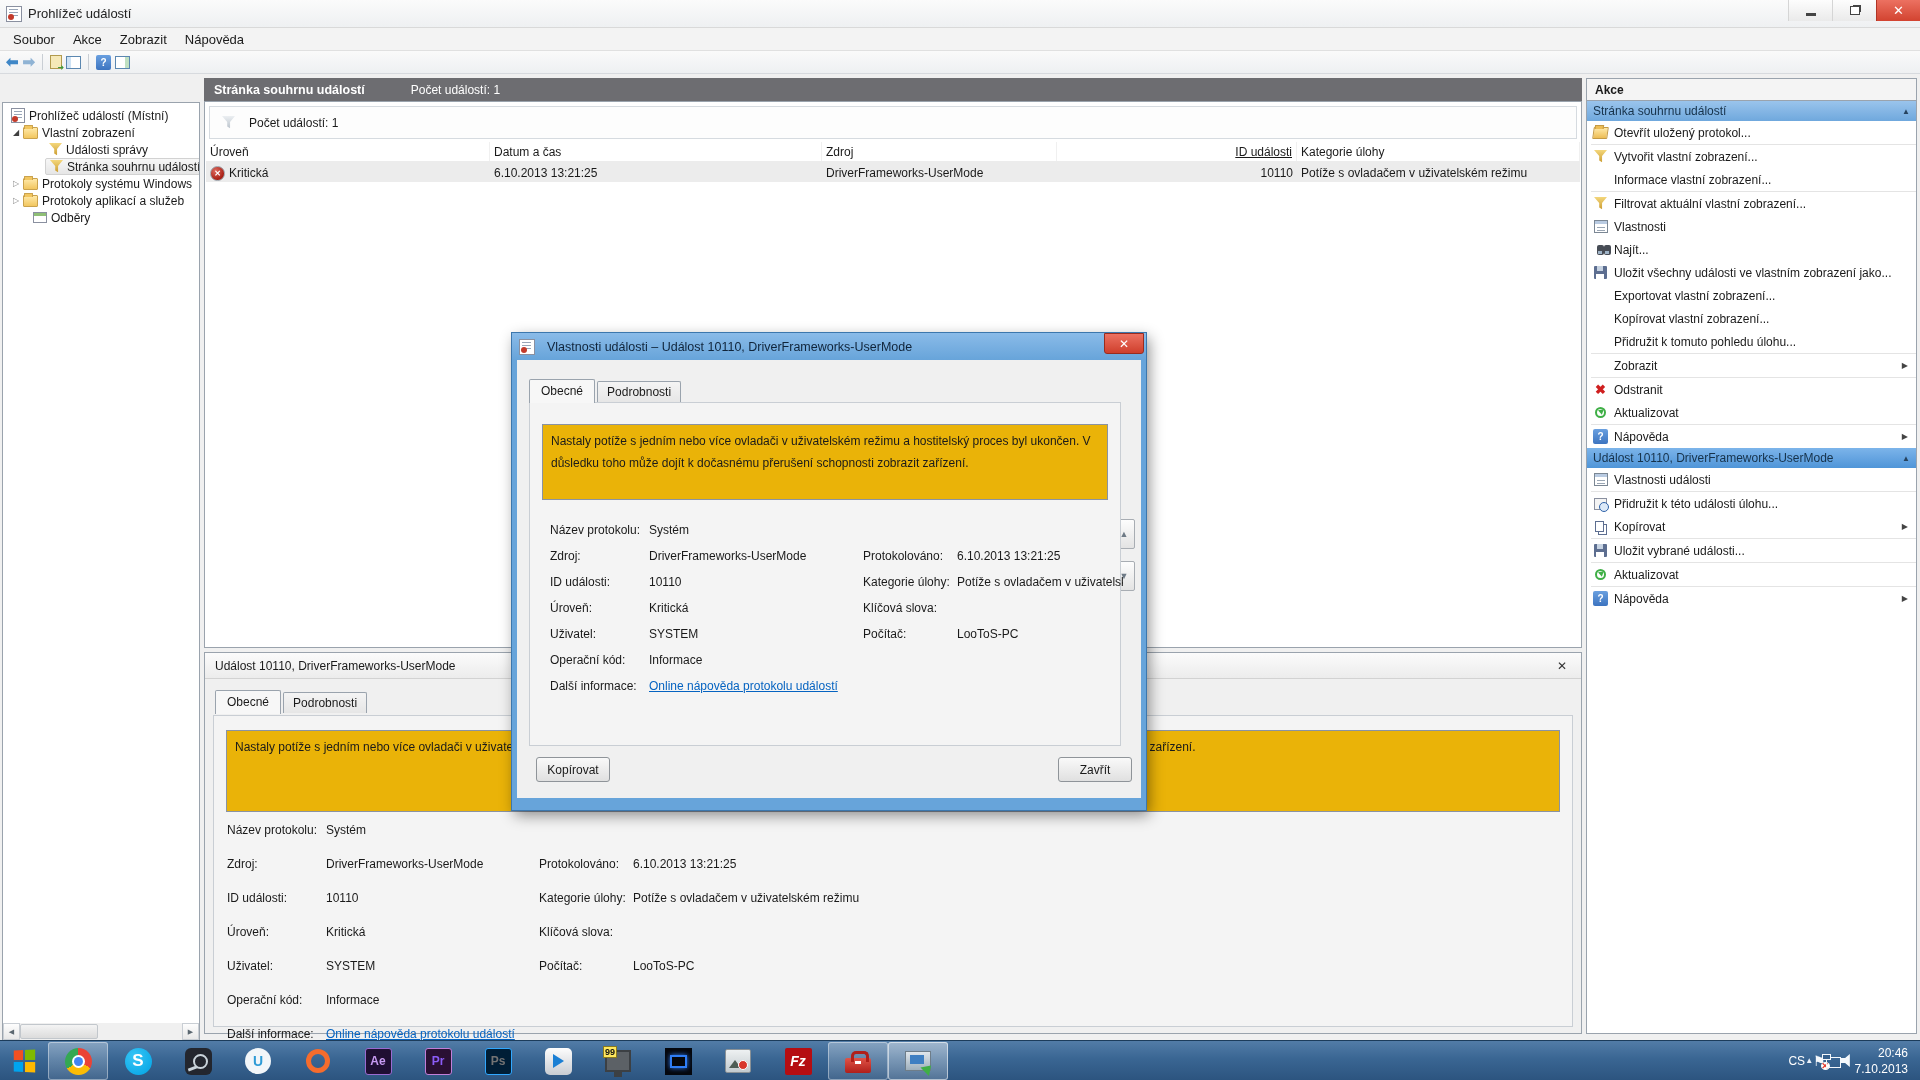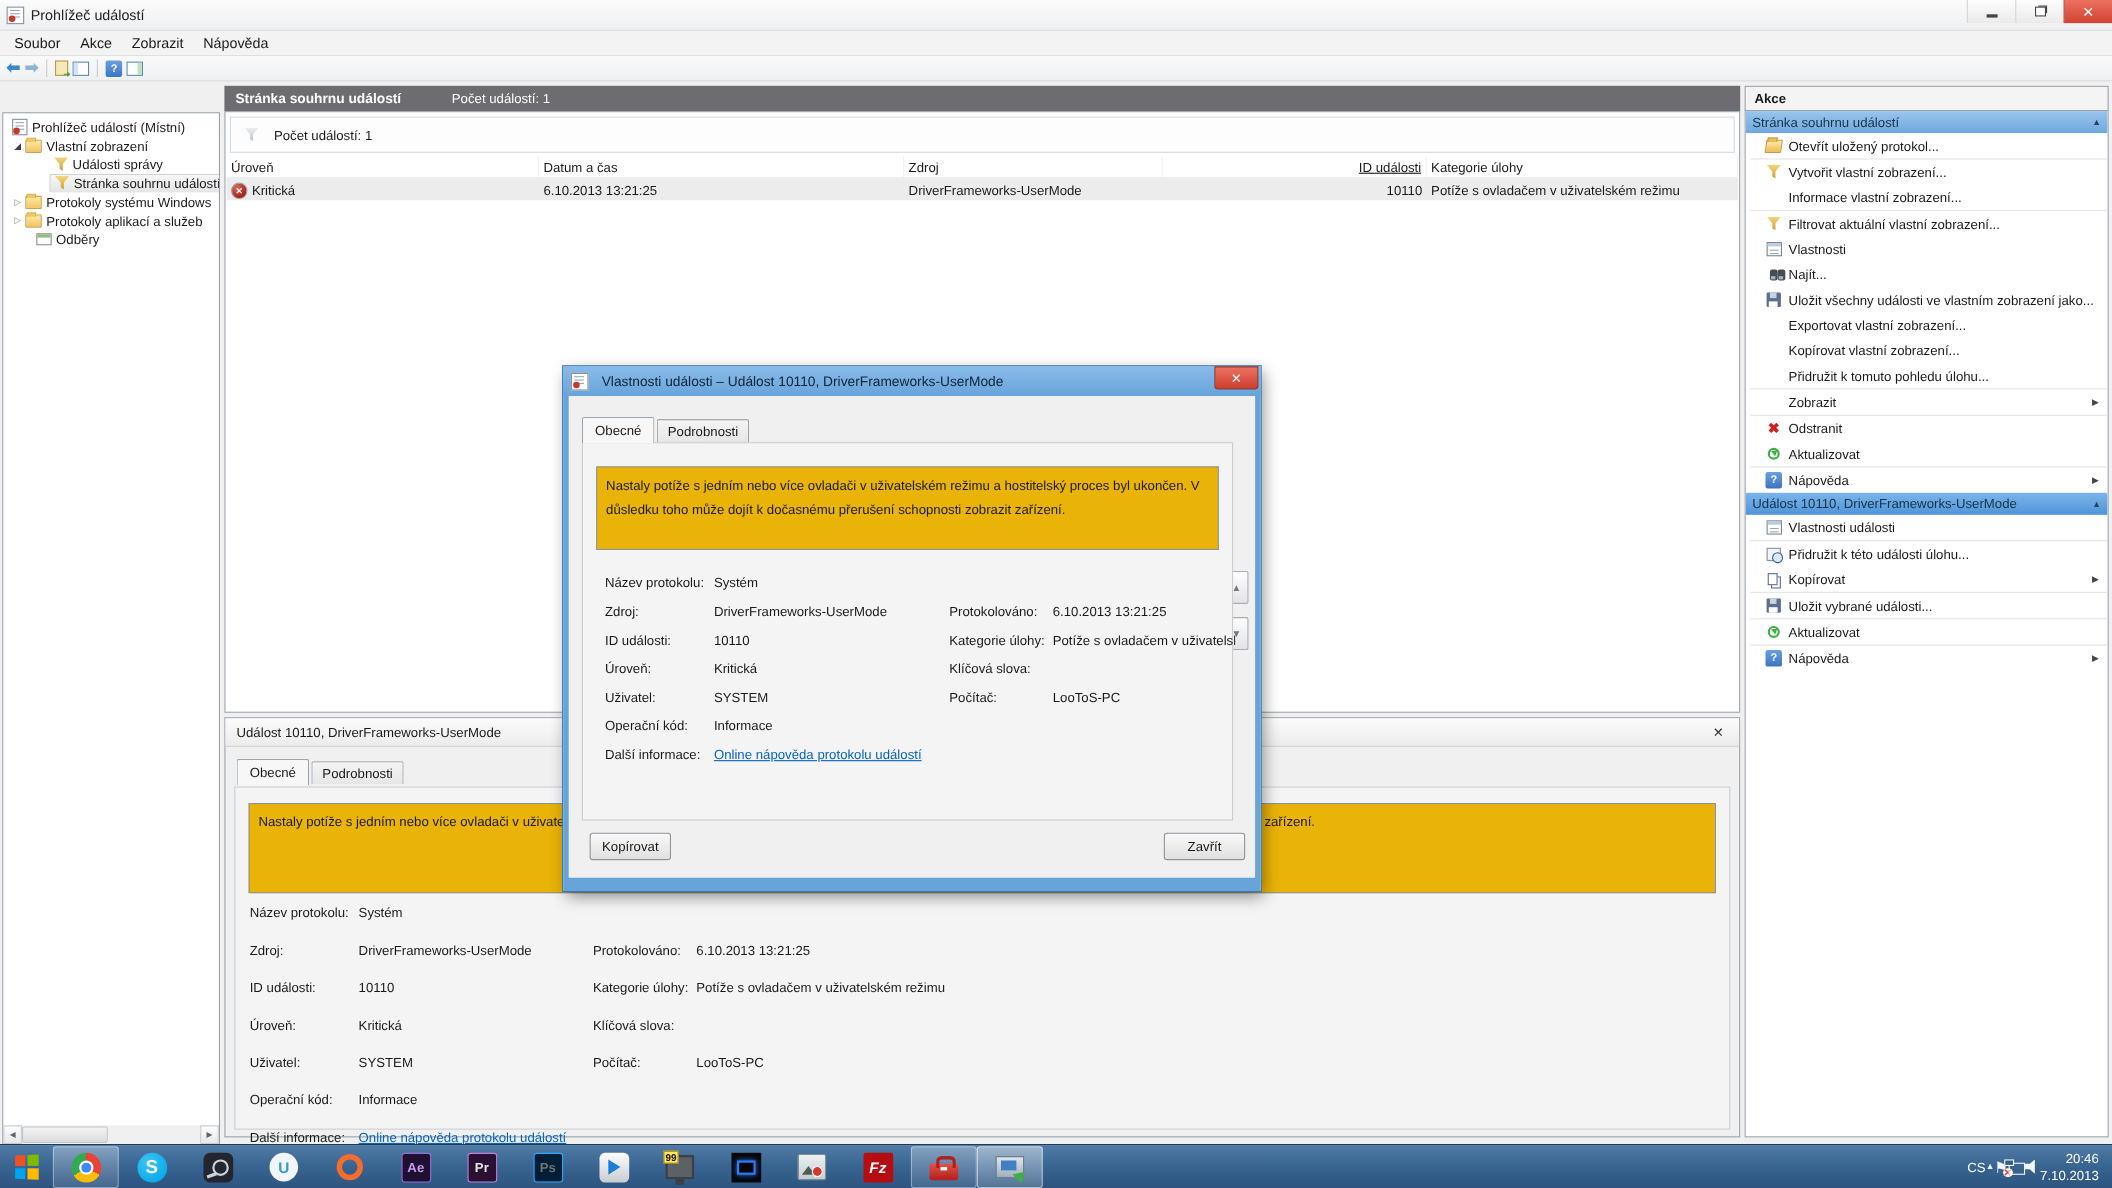--- a/index.html
+++ b/index.html
@@ -108,21 +108,21 @@
   a.lnk, .lnk { color:#0563c1; text-decoration:underline; }
 
   
   .actions-title { position:absolute; left:1586px; top:78px; width:331px; height:23px; background:#f4f4f4;
     border:1px solid #9aa3ad; font-weight:bold; display:flex; align-items:center; padding-left:8px; }
   .actions-panel { left:1586px; top:100px; width:331px; height:934px; overflow:hidden; }
   .sec-hdr { height:20px; display:flex; align-items:center; padding:0 6px; color:#16324a; font-size:12px; }
   .sec1 { background:linear-gradient(#9ac4ec,#6fa8dd); }
   .sec2 { background:linear-gradient(#7cb4ea,#4f95d8); }
   .sec-hdr .carat { margin-left:auto; font-size:8px; color:#27435e; }
-  .act { height:23px; display:flex; align-items:center; padding-left:17px; }
+  .act { height:23px; display:flex; align-items:center; padding-left:5px; }
   .act .ibox { width:17px; height:17px; flex:none; margin-right:5px; display:flex; align-items:center; justify-content:center; }
   .act .sub { margin-left:auto; margin-right:8px; font-size:8px; color:#444; }
   .asep { height:1px; background:#e4e4e4; margin-left:4px; }
 
   .ic-openfolder { width:15px; height:12px; background:linear-gradient(#ffe9a8,#edbd55); border:1px solid #c49a44; border-radius:1px; transform:skewX(-8deg); position:relative; }
   .ic-openfolder::before { content:""; position:absolute; left:0; top:-3px; width:7px; height:3px; background:#edbd55; border:1px solid #c49a44; border-bottom:none; }
   .ic-props { width:14px; height:13px; background:#fff; border:1px solid #7b8794; position:relative; }
   .ic-props::before { content:""; position:absolute; left:0; top:0; width:12px; height:3px; background:#b9cbe2; }
   .ic-props::after { content:""; position:absolute; left:2px; top:6px; width:8px; height:1px; background:#9aa6b4; box-shadow:0 3px 0 #9aa6b4; }
   .ic-binoc { width:7px; height:10px; background:#474c55; border-radius:2px; box-shadow:7px 0 0 #474c55; position:relative; }
@@ -173,21 +173,21 @@
   .chrome::before { content:""; position:absolute; left:7px; top:7px; width:13px; height:13px; border-radius:50%; background:#fff; }
   .chrome::after { content:""; position:absolute; left:9px; top:9px; width:9px; height:9px; border-radius:50%; background:#4285f4; }
   .skype { width:27px; height:27px; border-radius:50%; background:radial-gradient(circle at 35% 30%, #37c4f5, #00a3e4); color:#fff; font-size:17px; font-weight:bold; display:flex; align-items:center; justify-content:center; }
   .steam { width:27px; height:27px; border-radius:6px; background:#23262e; position:relative; }
   .steam::after { content:""; position:absolute; left:8px; top:6px; width:11px; height:11px; border-radius:50%; border:2px solid #c9d3da; }
   .steam::before { content:""; position:absolute; left:3px; bottom:5px; width:9px; height:3px; background:#c9d3da; transform:rotate(-20deg); }
   .uplay { width:26px; height:26px; border-radius:50%; background:#f2f6f9; color:#2e9bd6; font-weight:bold; font-size:14px; display:flex; align-items:center; justify-content:center; }
   .origin { width:24px; height:24px; border-radius:50%; border:5px solid #f56c2d; }
   .adobe { width:27px; height:27px; display:flex; align-items:center; justify-content:center; font-weight:bold; font-size:12px; border-radius:3px; }
   .ae { background:#1f0f33; border:1px solid #9a6bd0; color:#c79bf2; }
-  .pr { background:#2a1033; border:1px solid #c17fd8; color:#e5e5e5;text-align:center; }
+  .pr { background:#2a1033; border:1px solid #c17fd8; color:#8b5cf6;text-align:center; }
   .ps { background:#001e36; border:1px solid #31a8ff; color:#737373; }
   .player { width:27px; height:27px; border-radius:5px; background:linear-gradient(#fdfdfd,#c8ccd2); display:flex; align-items:center; justify-content:center; }
   .player i { display:block; border:7px solid transparent; border-left:11px solid #1a7fd4; margin-left:8px; }
   .mon99 { width:26px; height:22px; background:#5c6166; border:2px solid #3c4044; position:relative; }
   .mon99 b { position:absolute; left:-4px; top:-6px; background:#ffe75e; color:#111; font-size:9px; padding:0 1px; border:1px solid #8a7a1e; }
   .mon99::after { content:""; position:absolute; left:7px; bottom:-7px; width:8px; height:5px; background:#3c4044; }
   .monglow { width:27px; height:27px; background:#05070d; display:flex; align-items:center; justify-content:center; }
   .monglow i { display:block; width:17px; height:13px; border:2px solid #2f7df6; box-shadow:0 0 5px #2f7df6; }
   .shot { width:26px; height:24px; background:linear-gradient(#eef1f2,#c3cbcf); border:1px solid #8a9196; border-radius:2px; position:relative; }
   .shot::before { content:""; position:absolute; left:3px; bottom:4px; border:6px solid transparent; border-bottom:8px solid #4e5c54; }

